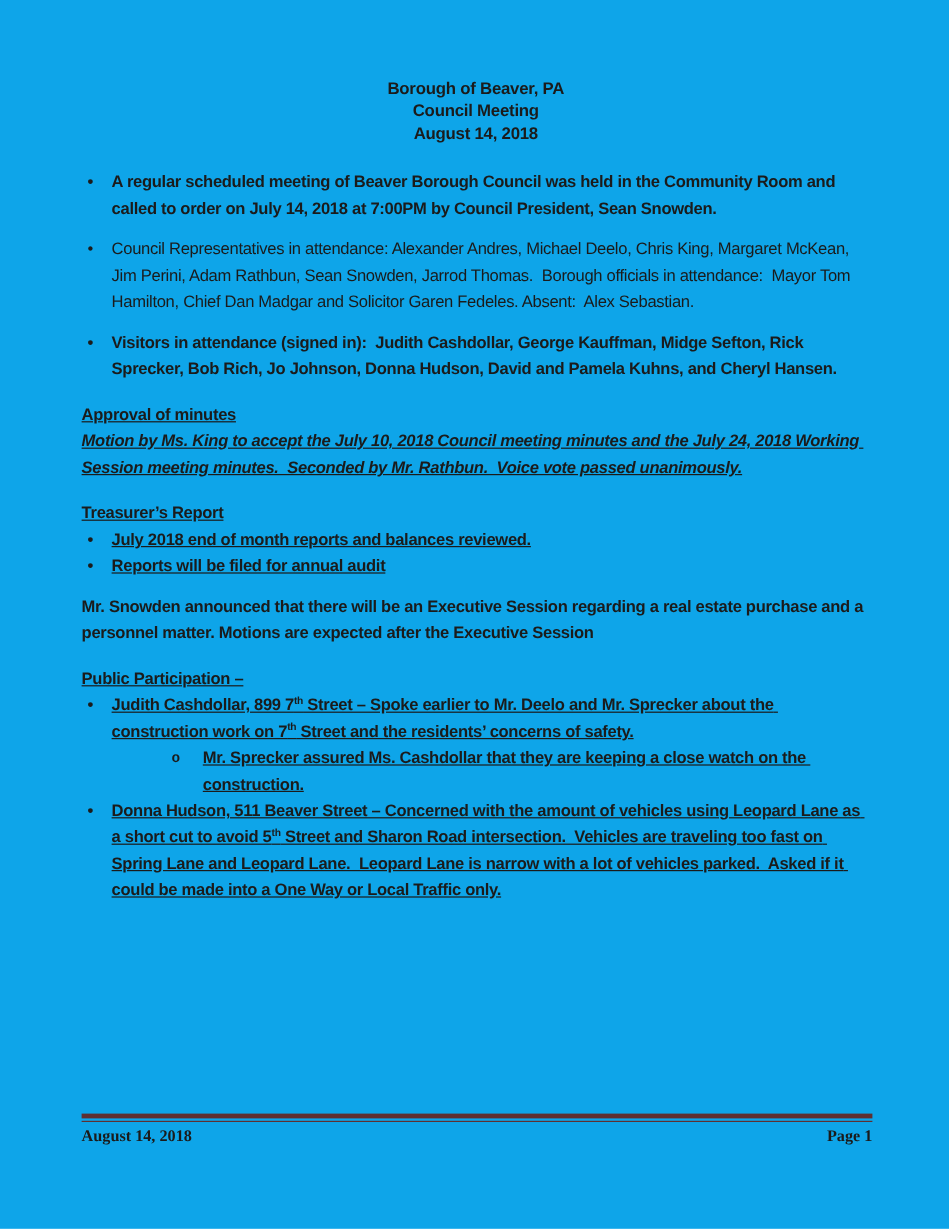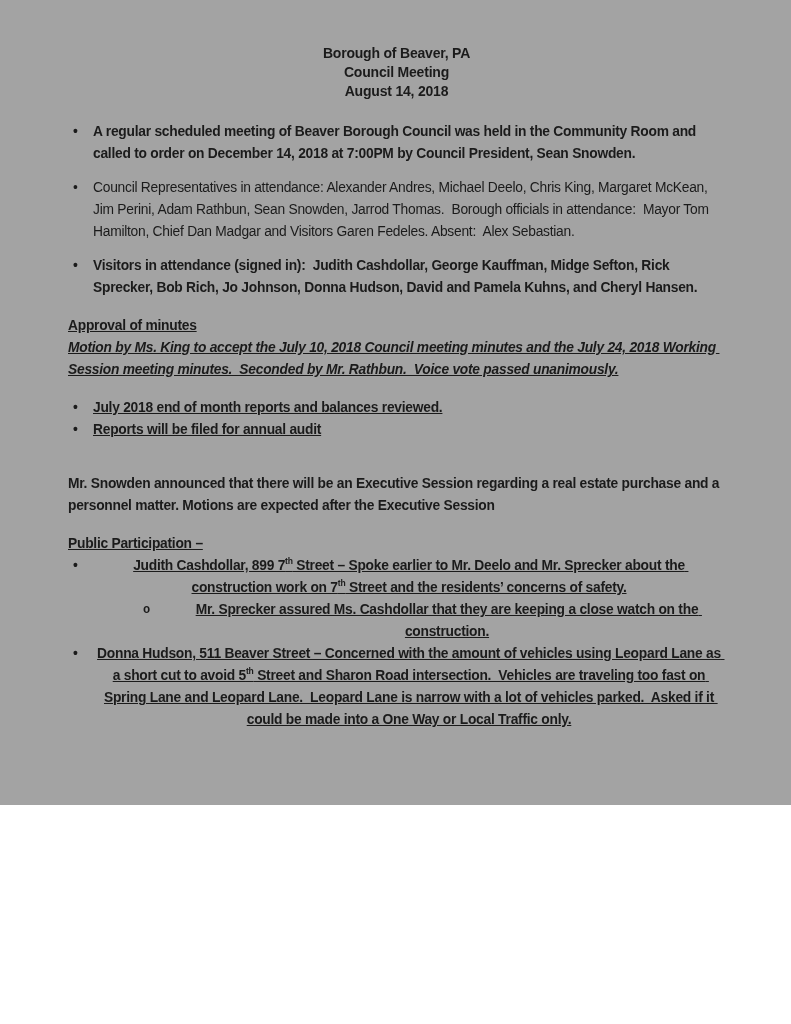--- a/index.html
+++ b/index.html
@@ -6,23 +6,23 @@
   html, body { background: #ffffff; }
   body {
     width: 791px; height: 1024px;
     font-family: "Liberation Sans", "DejaVu Sans", sans-serif;
     color: #1b1b1b;
     position: relative;
     overflow: hidden;
   }
   .page {
     position: relative;
-    width: 791px; height: 805px;
-    padding: 44px 66px 0 68px;
-    background: #a3a3a3;
+    width: 791px; height: 1024px;
+    padding: 64px 66px 0 68px;
+    background: #0ea5e9;
     overflow: hidden;
   }
   .title-block {
     text-align: center;
     font-weight: bold;
     font-size: 14px;
     line-height: 19px;
     letter-spacing: -0.2px;
     margin-bottom: 20px;
   }
@@ -39,23 +39,23 @@
     left: 5px;
     top: 0;
   }
   ul.intro > li { margin-bottom: 12px; }
   ul.intro > li:last-child { margin-bottom: 0; }
   li.bold { font-weight: bold; }
   section { margin-top: 16px; text-decoration: underline; }
   h2 { font-weight: bold; }
   p.motion { font-weight: bold; font-style: italic; white-space: pre-wrap; }
   p.justified { text-align: justify; }
-  p.announcement { margin-top: 32px; white-space: pre-wrap; font-weight: bold; }
+  p.announcement { margin-top: 12px; white-space: pre-wrap; font-weight: bold; }
   
-  ul.pp > li { font-weight: bold; text-align: center; }
+  ul.pp > li { font-weight: bold; }
   ul.pp ul.sub {
     list-style: none;
     margin-left: 42px;
   }
   ul.pp ul.sub > li {
     position: relative;
     padding-left: 34px;
     white-space: pre-wrap;
     font-weight: bold;
   }
@@ -93,31 +93,32 @@
 
 <div class="page">
 
   <header class="title-block">
     <div>Borough of Beaver, PA</div>
     <div>Council Meeting</div>
     <div>August 14, 2018</div>
   </header>
 
   <ul class="blist intro">
-      <li class="bold">A regular scheduled meeting of Beaver Borough Council was held in the Community Room and called to order on December 14, 2018 at 7:00PM by Council President, Sean Snowden.</li>
-      <li>Council Representatives in attendance: Alexander Andres, Michael Deelo, Chris King, Margaret McKean, Jim Perini, Adam Rathbun, Sean Snowden, Jarrod Thomas.  Borough officials in attendance:  Mayor Tom Hamilton, Chief Dan Madgar and Visitors Garen Fedeles. Absent:  Alex Sebastian.</li>
+      <li class="bold">A regular scheduled meeting of Beaver Borough Council was held in the Community Room and called to order on July 14, 2018 at 7:00PM by Council President, Sean Snowden.</li>
+      <li>Council Representatives in attendance: Alexander Andres, Michael Deelo, Chris King, Margaret McKean, Jim Perini, Adam Rathbun, Sean Snowden, Jarrod Thomas.  Borough officials in attendance:  Mayor Tom Hamilton, Chief Dan Madgar and Solicitor Garen Fedeles. Absent:  Alex Sebastian.</li>
       <li class="bold">Visitors in attendance (signed in):  Judith Cashdollar, George Kauffman, Midge Sefton, Rick Sprecker, Bob Rich, Jo Johnson, Donna Hudson, David and Pamela Kuhns, and Cheryl Hansen.</li>
     </ul>
 
   <section>
     <h2>Approval of minutes</h2>
     <p class="motion">Motion by Ms. King to accept the July 10, 2018 Council meeting minutes and the July 24, 2018 Working Session meeting minutes.  Seconded by Mr. Rathbun.  Voice vote passed unanimously.</p>
   </section>
 
   <section>
+    <h2>Treasurer’s Report</h2>
     <ul class="blist">
         <li class="bold">July 2018 end of month reports and balances reviewed.</li>
         <li class="bold">Reports will be filed for annual audit</li>
       </ul>
   </section>
 
 
   <p class="announcement">Mr. Snowden announced that there will be an Executive Session regarding a real estate purchase and a personnel matter. Motions are expected after the Executive Session</p>
 
   <section>

